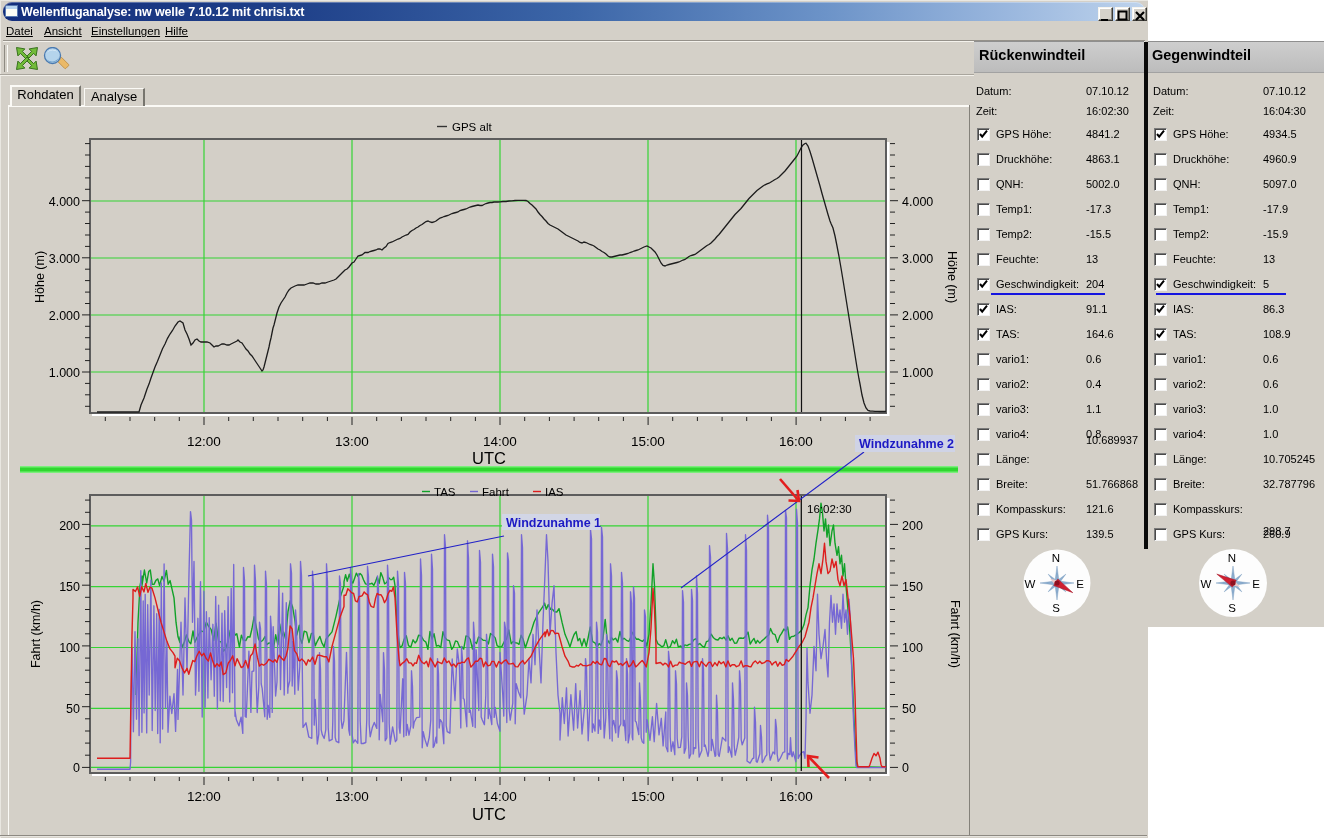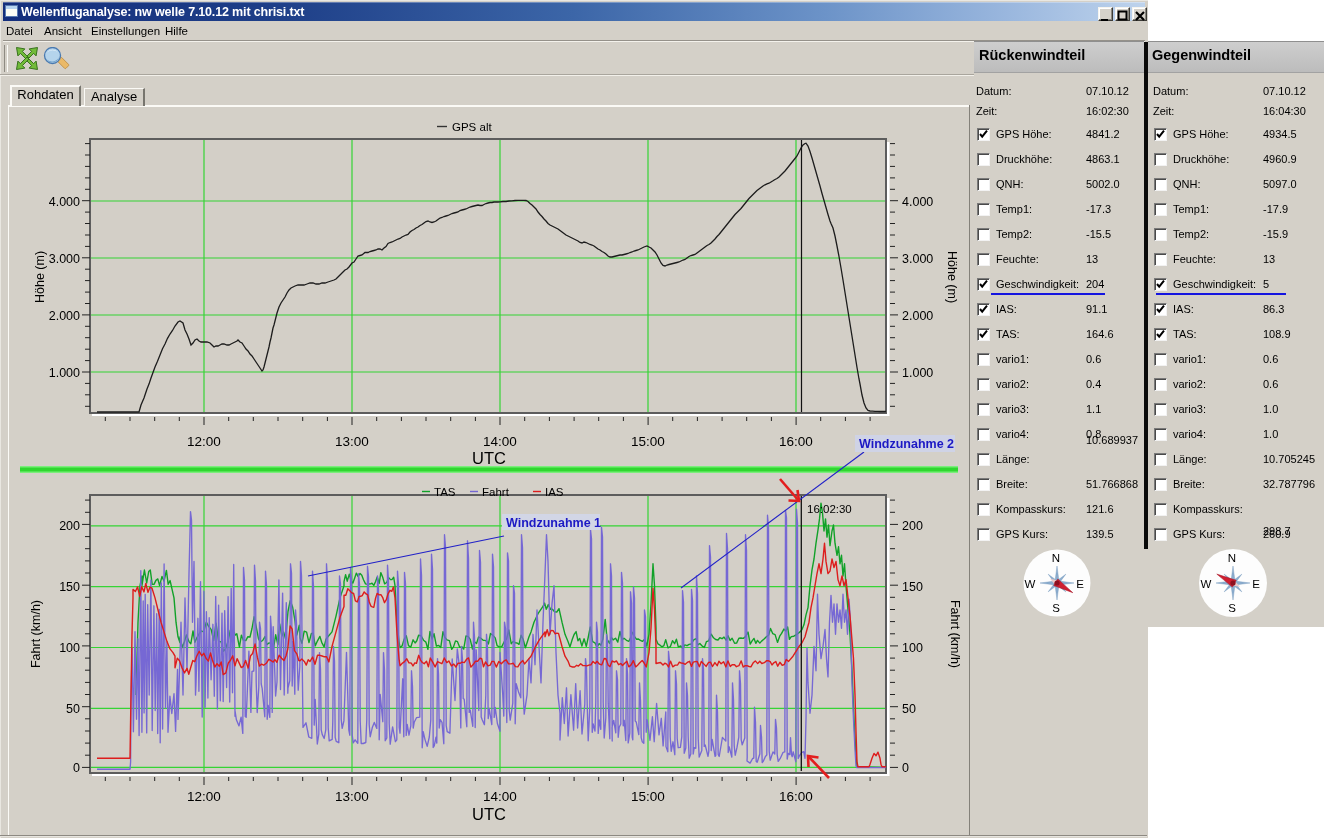--- a/index.html
+++ b/index.html
@@ -1,26 +1,26 @@
 <!DOCTYPE html>
 <html><head><meta charset="utf-8"><title>Wellenfluganalyse</title>
 <style>
 * { margin:0; padding:0; box-sizing:border-box; }
 html,body { width:1324px; height:838px; background:#fff; font-family:"Liberation Sans", sans-serif; overflow:hidden; }
 #root { position:relative; width:1324px; height:838px; background:#ffffff; }
 .abs { position:absolute; }
 #win { position:absolute; left:0; top:0; width:1148px; height:838px; background:#d4d0c8; border-left:1px solid #e9e7e1; border-top:1px solid #e9e7e1; }
 #titlebar { position:absolute; left:3px; top:2px; width:1142px; height:19px;
-  background:linear-gradient(90deg,#142e7c 0%,#1f4089 25%,#3c66a8 50%,#6c93c8 72%,#9ab7de 88%,#bed3ec 100%); box-shadow:inset 0 1px 0 rgba(255,255,255,0.3); }
+  background:linear-gradient(90deg,#142e7c 0%,#1f4089 25%,#3c66a8 50%,#6c93c8 72%,#9ab7de 88%,#bed3ec 100%); box-shadow:inset 0 1px 0 rgba(255,255,255,0.3);border-radius:9px; }
 #title-ico { position:absolute; left:2px; top:3px; width:13px; height:12px; background:#fdfdf5; border:1px solid #5a7ab0; }
 #title-ico div { position:absolute; left:0; top:0; width:11px; height:3px; background:#b8d4f0; }
 #titletext { position:absolute; left:18px; top:3px; color:#fff; font-size:12.5px; font-weight:bold; letter-spacing:-0.15px; }
 .wbtn { position:absolute; top:5px; width:15px; height:14px; background:#d6d2ca; border:1px solid; border-color:#f6f4ee #3c3b37 #3c3b37 #f6f4ee; box-shadow:inset -1px -1px 0 #8a8880, inset 1px 1px 0 #ffffff; }
 #menubar { position:absolute; left:3px; top:21px; width:1142px; height:20px; background:#d4d0c8; font-size:11.5px; border-bottom:1px solid #95918a; box-shadow:0 1px 0 #f4f2ec; }
-#menubar span { position:absolute; top:4px; }
+#menubar span { position:absolute; top:4px;text-decoration:underline; }
 #toolbar-sep1 { position:absolute; left:4px; top:45px; width:1px; height:27px; background:#8d8a82; }
 #toolbar-sep2 { position:absolute; left:7px; top:45px; width:1px; height:27px; background:#fbfbf8; }
 #toolbar-bot { position:absolute; left:0px; top:74px; width:974px; height:1px; background:#a9a59d; box-shadow:0 1px 0 #f2f0ea; }
 .hdrband { position:absolute; top:41px; height:32px; background:linear-gradient(180deg,#cecece,#bcbcbc); border-top:1px solid #8f8f8f; border-bottom:1px solid #a2a2a2; }
 .hdrband div { font-size:14.5px; font-weight:bold; padding-top:5px; color:#000; }
 #tab1 { position:absolute; left:10px; top:85px; width:71px; height:21px; background:#d4d0c8;
   border-top:2px solid #fbfaf6; border-left:2px solid #fbfaf6; border-right:2px solid #77756e; font-size:13px; text-align:center; z-index:3; }
 #tab2 { position:absolute; left:84px; top:88px; width:61px; height:18px; background:#d4d0c8;
   border-top:1px solid #fbfaf6; border-left:1px solid #fbfaf6; border-right:2px solid #77756e; font-size:13px; text-align:center; z-index:3; }
 #tabpanel-top { position:absolute; left:8px; top:105px; width:961px; height:2px; background:#fbfaf6; z-index:2; }

